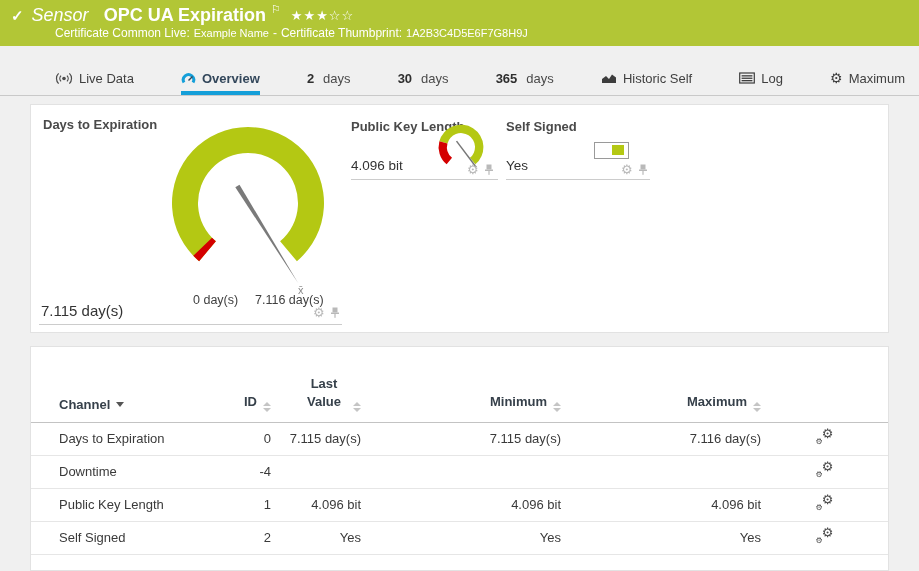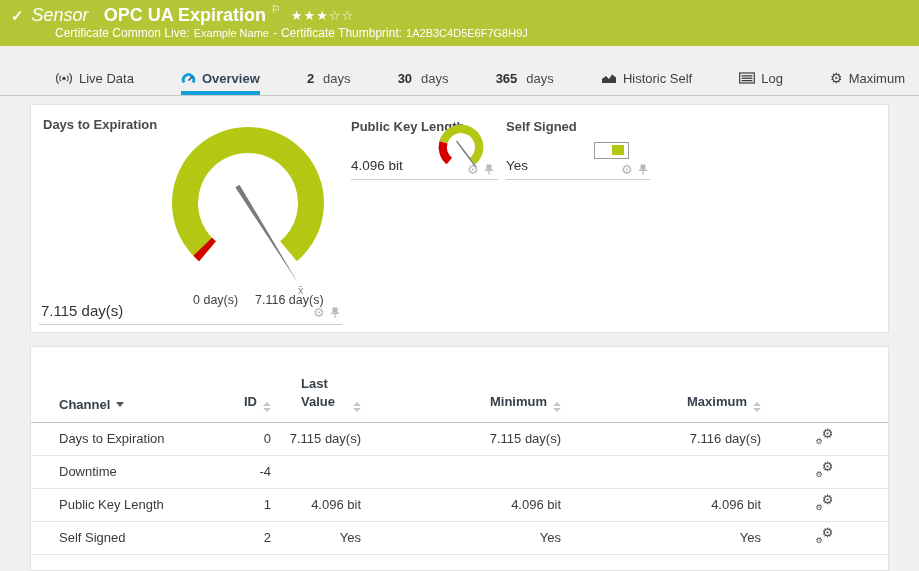--- a/index.html
+++ b/index.html
@@ -43,21 +43,21 @@
 
   .toggle{position:absolute;width:33px;height:15px;background:#fff;border:1px solid #9a9a9a;}
   .toggle .knob{position:absolute;right:4px;top:2px;width:12px;height:10px;background:#b4c813;}
 
   
   table{width:100%;border-collapse:collapse;table-layout:fixed;}
   thead th{font-size:13px;color:#36404a;font-weight:bold;padding:28px 0 10px;vertical-align:bottom;
            border-bottom:1px solid #c3c3c3;}
   th.col-channel{text-align:left;padding-left:28px;cursor:pointer;margin-top:16px;}
   th.col-num{text-align:right;cursor:pointer;}
-  th .wrap-label{display:inline-block;width:46px;text-align:left;line-height:1.35;}
+  th .wrap-label{display:inline-block;width:46px;text-align:center;line-height:1.35;}
   tbody td{font-size:13px;color:#3a3a3a;border-bottom:1px solid #e6e6e6;height:32px;padding:0;}
   td.cell-channel{padding-left:28px;text-align:left;}
   td.cell-num{text-align:right;}
   td.cell-icon{text-align:center;}
 
   .caret-down{display:inline-block;width:0;height:0;border-left:4px solid transparent;
               border-right:4px solid transparent;border-top:5px solid #555;margin-left:6px;vertical-align:2px;}
   .sort{display:inline-flex;flex-direction:column;gap:2px;margin-left:6px;vertical-align:0px;}
   .sort i{width:0;height:0;border-left:4px solid transparent;border-right:4px solid transparent;display:block;}
   .sort .up{border-bottom:4px solid #c5c5c5;}

